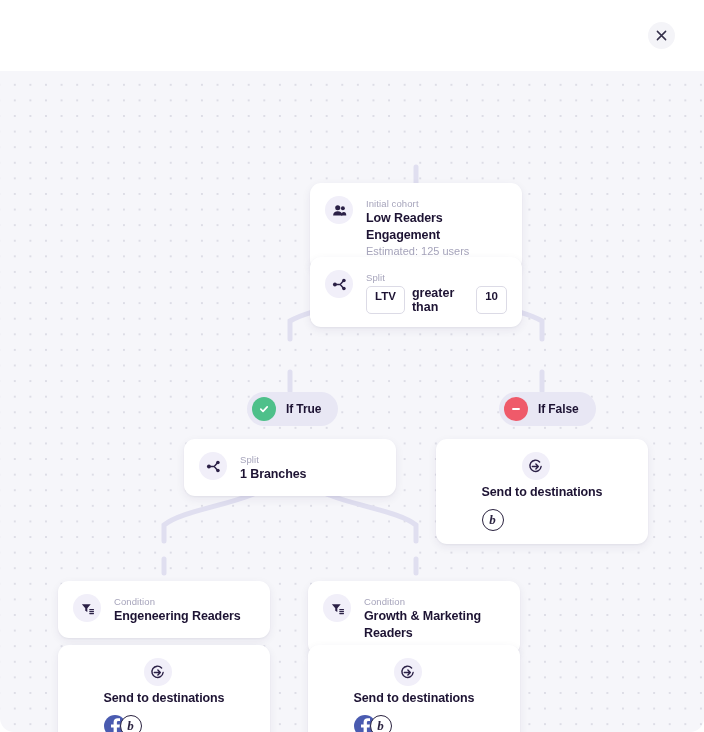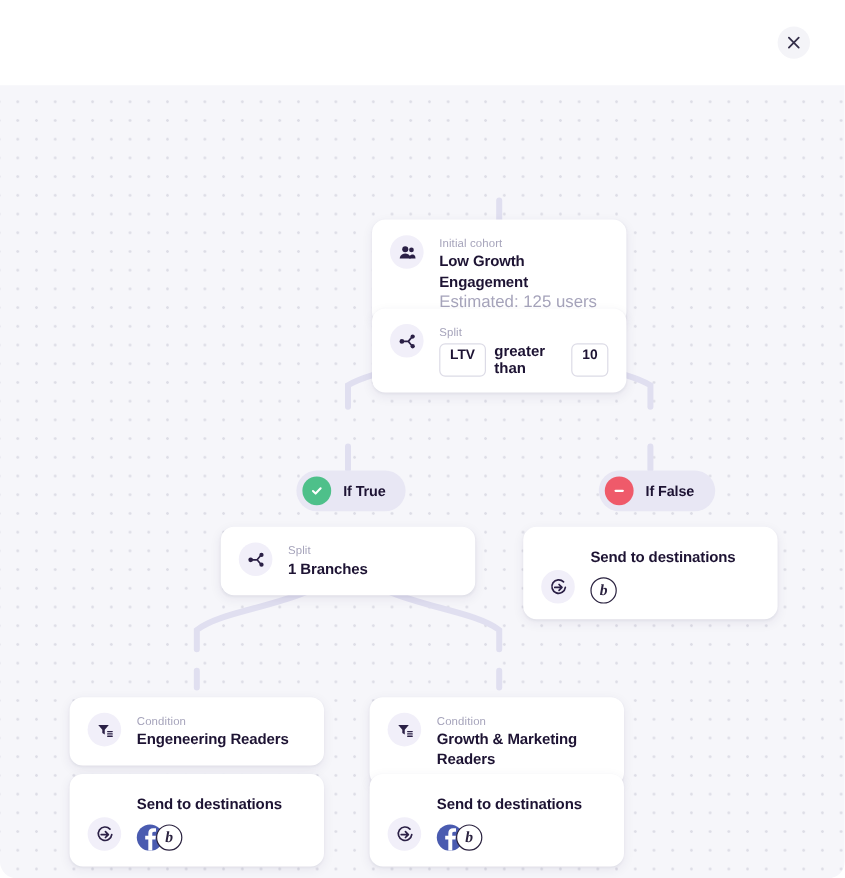--- a/index.html
+++ b/index.html
@@ -106,21 +106,21 @@
     line-height: 13px;
   }
   .node-title {
     font-size: 12.5px;
     font-weight: bold;
     color: #1d1333;
     line-height: 17px;
     letter-spacing: -0.1px;
   }
   .node-sub {
-    font-size: 14px;
+    font-size: 11px;
     color: #a6a4bb;
     line-height: 14px;
   }
 
   
   .expr { display: flex; gap: 7px; margin-top: 2px; }
   .chip {
     border: 1px solid #dcdbe6;
     border-radius: 5px;
     padding: 2px 8px;
@@ -130,21 +130,21 @@
     background: #fff;
     line-height: 15px;
   }
   .expr-op {
     font-size: 12.5px;
     font-weight: bold;
     color: #1d1333;
   }
 
   
-  .node.dest { align-items: flex-end; }
+  .node.dest { flex-direction: column; align-items: center; }
   .dest-body { padding-top: 4px; }
   .dest-title {
     font-size: 12.5px;
     font-weight: bold;
     color: #1d1333;
     line-height: 16px;
     letter-spacing: -0.1px;
   }
   .dest-logos {
     display: flex;
@@ -252,21 +252,21 @@
       <div class="node-icon">
         <svg width="15" height="15" viewBox="0 0 16 16">
           <circle cx="6.1" cy="5" r="2.7" fill="#2b2046"></circle>
           <path d="M1.2 13.2c0-2.6 2.2-4.3 4.9-4.3s4.9 1.7 4.9 4.3z" fill="#2b2046"></path>
           <circle cx="11.6" cy="5.6" r="2.1" fill="#2b2046"></circle>
           <path d="M9.6 13.2c0-2.1 1.2-3.5 3-3.5 1.6 0 2.6 1.2 2.6 3.5z" fill="#2b2046"></path>
         </svg>
       </div>
       <div class="node-body">
         <div class="node-kicker">Initial cohort</div>
-        <div class="node-title">Low Growth Engagement</div>
+        <div class="node-title">Low Readers Engagement</div>
         <div class="node-sub">Estimated: 125 users</div>
       </div>
     </div>
 
     <div class="node" style="left:310px; top:186px; width:212px;">
       <div class="node-icon">
         <svg width="15" height="15" viewBox="0 0 16 16">
           <path d="M3.6 8h5.2 M8.8 8 L12 4.2 M8.8 8 L12 11.8" stroke="#2b2046" stroke-width="1.5" fill="none" stroke-linecap="round"></path>
           <circle cx="3.1" cy="8" r="2.1" fill="#2b2046"></circle>
           <circle cx="12.7" cy="3.7" r="1.9" fill="#2b2046"></circle>

